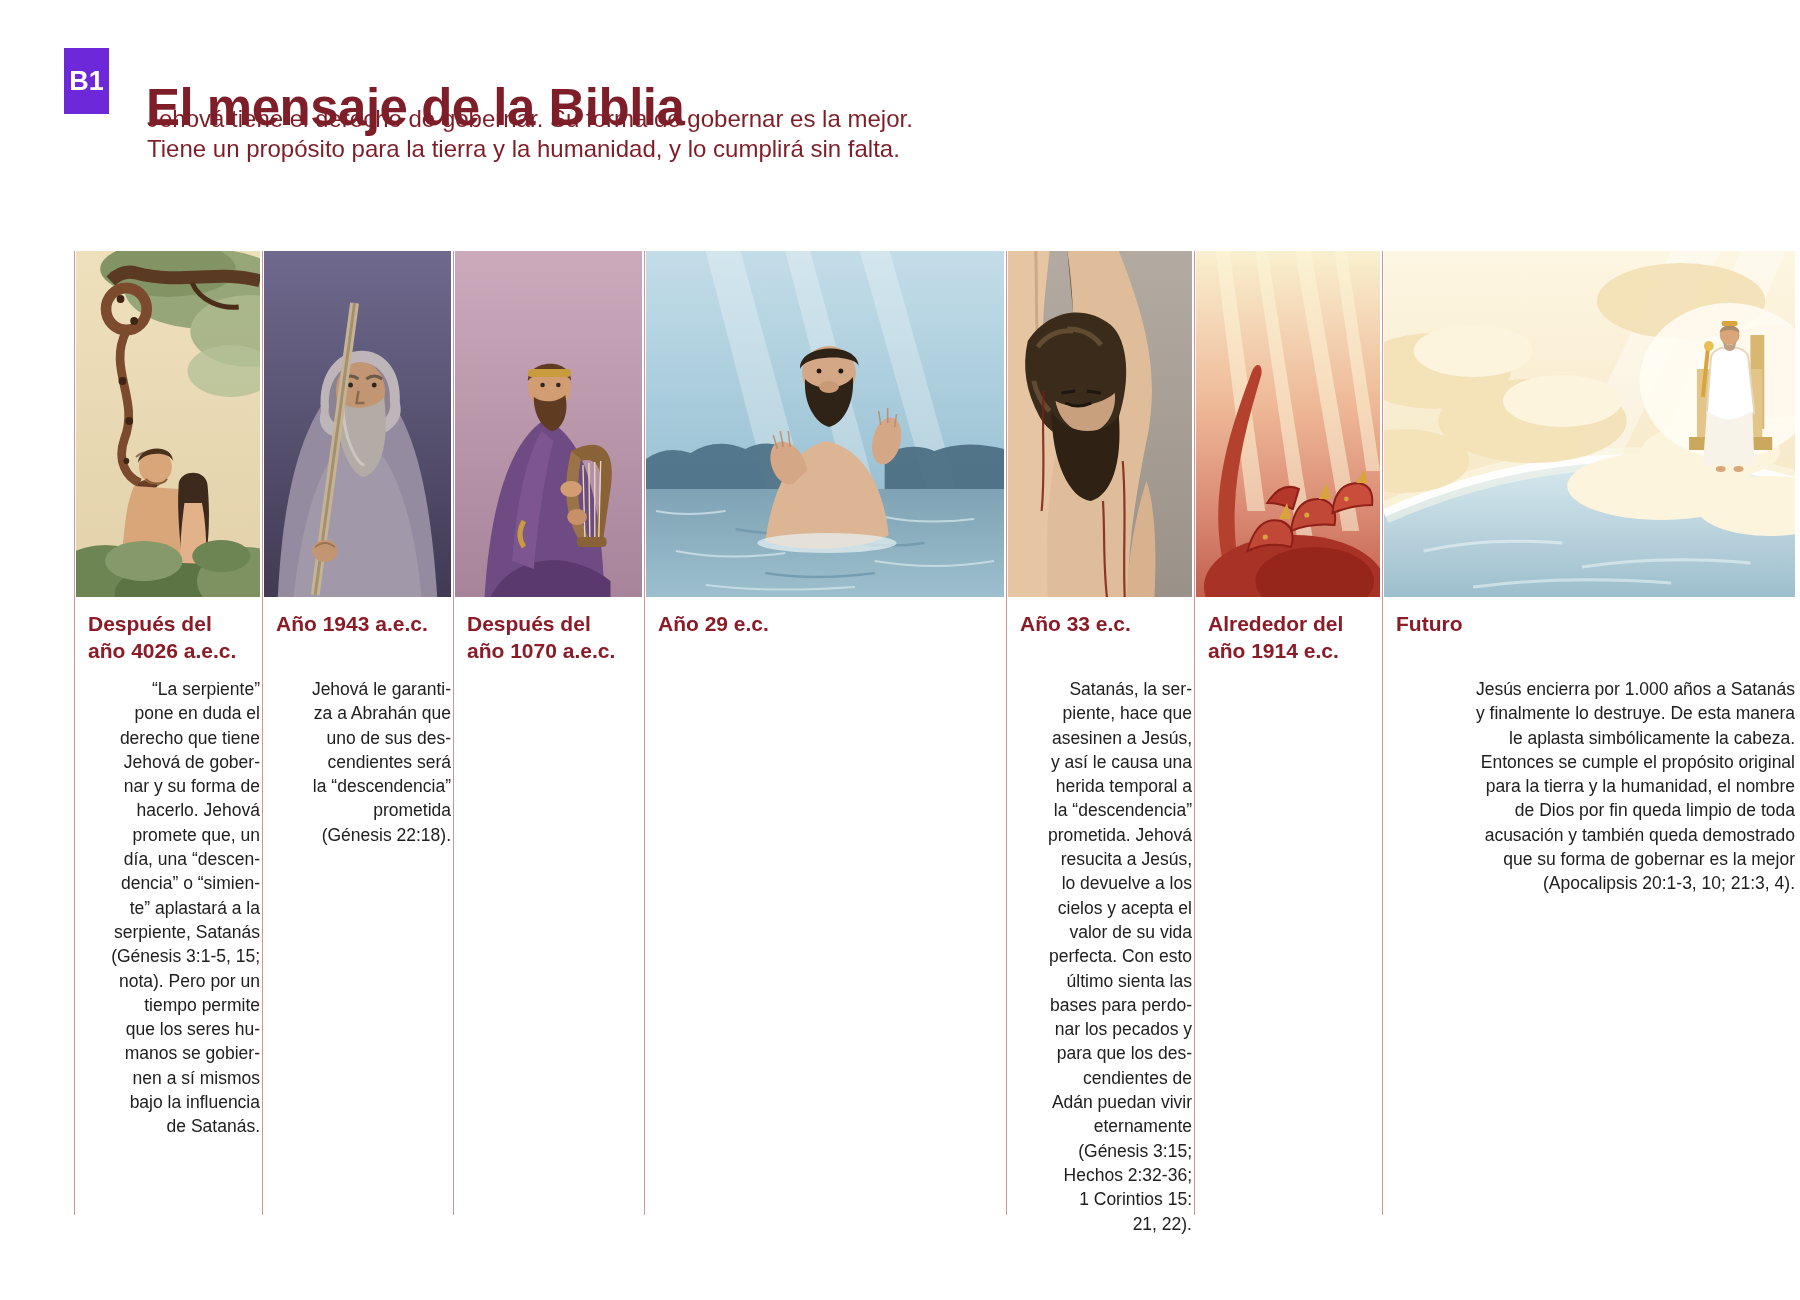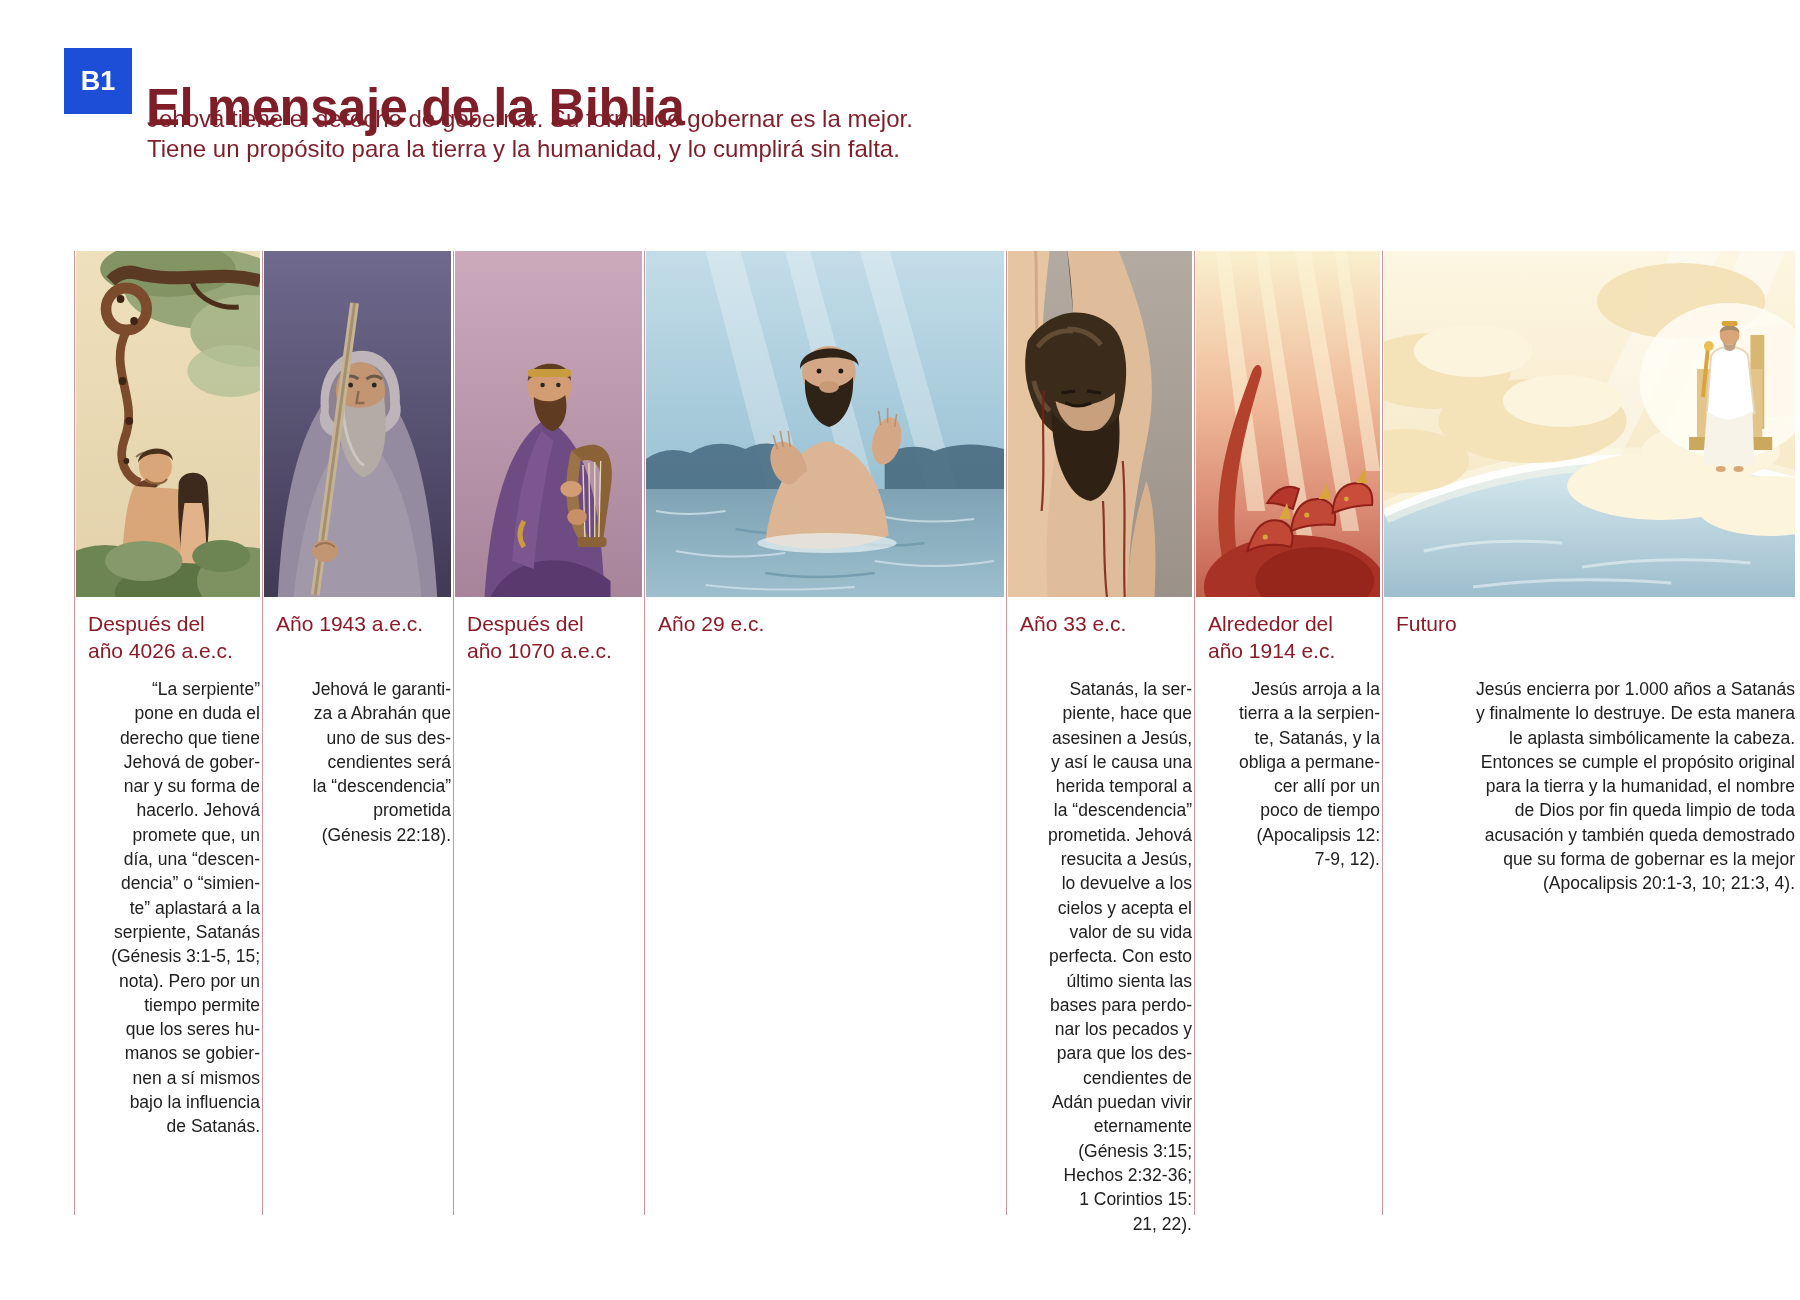--- a/index.html
+++ b/index.html
@@ -1,31 +1,31 @@
 <!DOCTYPE html>
 <html><head>
 <meta charset="utf-8">
 <style>
   html,body{margin:0;padding:0;background:#fff;}
   body{width:1800px;height:1300px;position:relative;overflow:hidden;
        font-family:"Liberation Sans","DejaVu Sans",sans-serif;color:#202020;}
-  .badge{position:absolute;left:64px;top:48px;width:68px;height:66px;background:#1d4ed8;
+  .badge{position:absolute;left:64px;top:48px;width:45px;height:66px;background:#6d28d9;
          color:#fff;display:flex;align-items:center;justify-content:center;
          font-size:27px;font-weight:bold;}
   .title{position:absolute;left:146px;top:44px;font-size:51px;color:#7e1e28;
          letter-spacing:-.5px;}
   .subtitle{position:absolute;left:147px;top:104px;font-size:24px;line-height:30px;
             color:#7e1e28;white-space:pre-line;}
   .vline{position:absolute;top:251px;height:964px;width:1px;
          background:rgba(158,63,69,.55);}
   .col{position:absolute;top:251px;height:1010px;}
   .illus{position:absolute;top:0;left:2px;right:2px;height:346px;overflow:hidden;}
   .illus svg{display:block;width:100%;height:100%;}
   .heading{position:absolute;top:359px;left:14px;right:2px;margin:0;
-           font-size:21px;line-height:27px;font-weight:normal;color:#8b1b26;
+           font-size:21px;line-height:27px;font-weight:bold;color:#8b1b26;
            white-space:pre-line;}
   .body{position:absolute;top:426px;left:14px;right:2px;margin:0;
         font-size:17.5px;line-height:24.3px;color:#202020;white-space:pre-line;text-align:right;}
 </style>
 </head>
 <body>
 
 <div class="badge">B1</div>
 <h1 class="title">El mensaje de la Biblia</h1>
 <div class="subtitle">Jehová tiene el derecho de gobernar. Su forma de gobernar es la mejor.
@@ -323,28 +323,20 @@
         <polygon points="124,248 132,232 136,248"></polygon>
         <polygon points="162,232 170,218 173,232"></polygon>
         <circle cx="70" cy="286" r="2.6"></circle>
           <circle cx="112" cy="264" r="2.6"></circle>
           <circle cx="152" cy="248" r="2.4"></circle>
       </g>
     </svg>
   </div>
   <h2 class="heading">Alrededor del
 año 1914 e.c.</h2>
-  <p class="body">Jesús arroja a la
-tierra a la serpien-
-te, Satanás, y la
-obliga a permane-
-cer allí por un
-poco de tiempo
-(Apocalipsis 12:
-7-9, 12).</p>
 </section>
 
 <section class="col" style="left:1382px;width:415px">
   <div class="illus">
     <svg viewBox="0 0 415 346" preserveAspectRatio="none">
       <defs>
         <linearGradient id="g7" x1="0" y1="0" x2="0" y2="1">
           <stop offset="0" stop-color="#fdf6e2"></stop>
             <stop offset="1" stop-color="#f4e3bd"></stop>
         </linearGradient>

